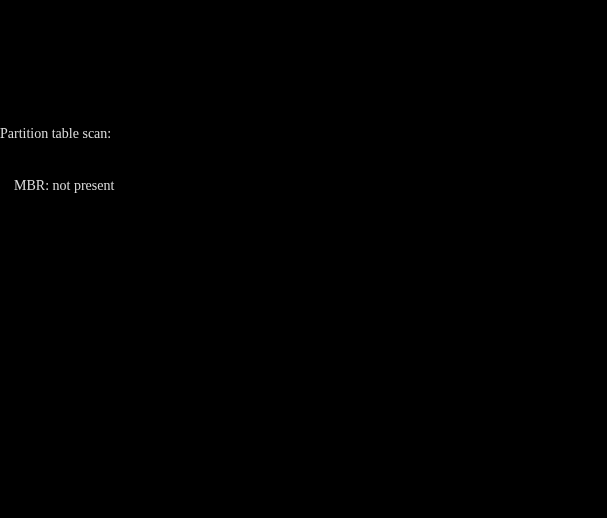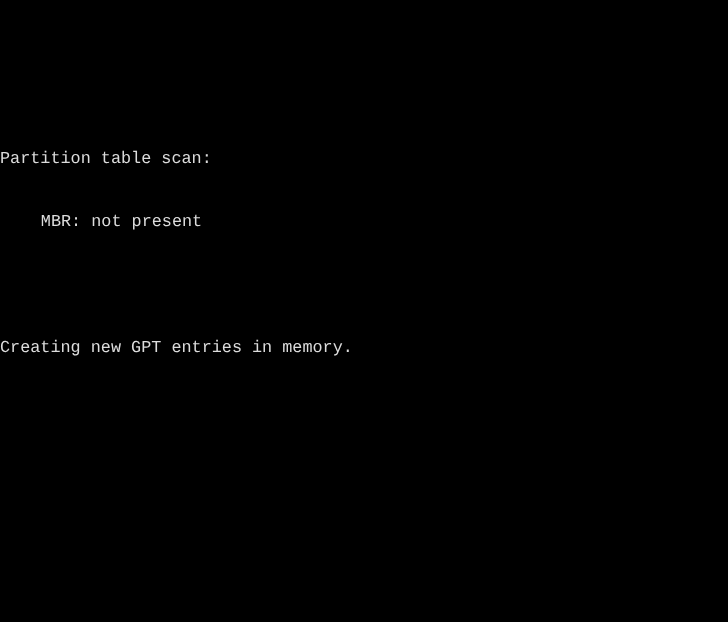--- a/index.html
+++ b/index.html
@@ -16,34 +16,34 @@
       width: 607px;
       height: 518px;
       overflow: hidden;
       white-space: pre;
     }
     .terminal {
       padding: 2px 0 0 0;
     }
     .line {
       display: block;
+      font-family: Liberation Serif, serif;
     }
-    .indent-1 { padding-left: 34px; }
+    .indent-1 { padding-left: 14px; }
   </style>
 </head>
 <body>
 
 
 
 <div class="terminal">
 
   <span class="line">Partition table scan:</span>
   <span class="line indent-1"><span>MBR</span>: <span>not present</span></span>
   <span class="line"> </span>
-  <span class="line">Creating new GPT entries in memory.</span>
   <span class="line"> </span>
   
 
   
   
   
   
   
   
   

